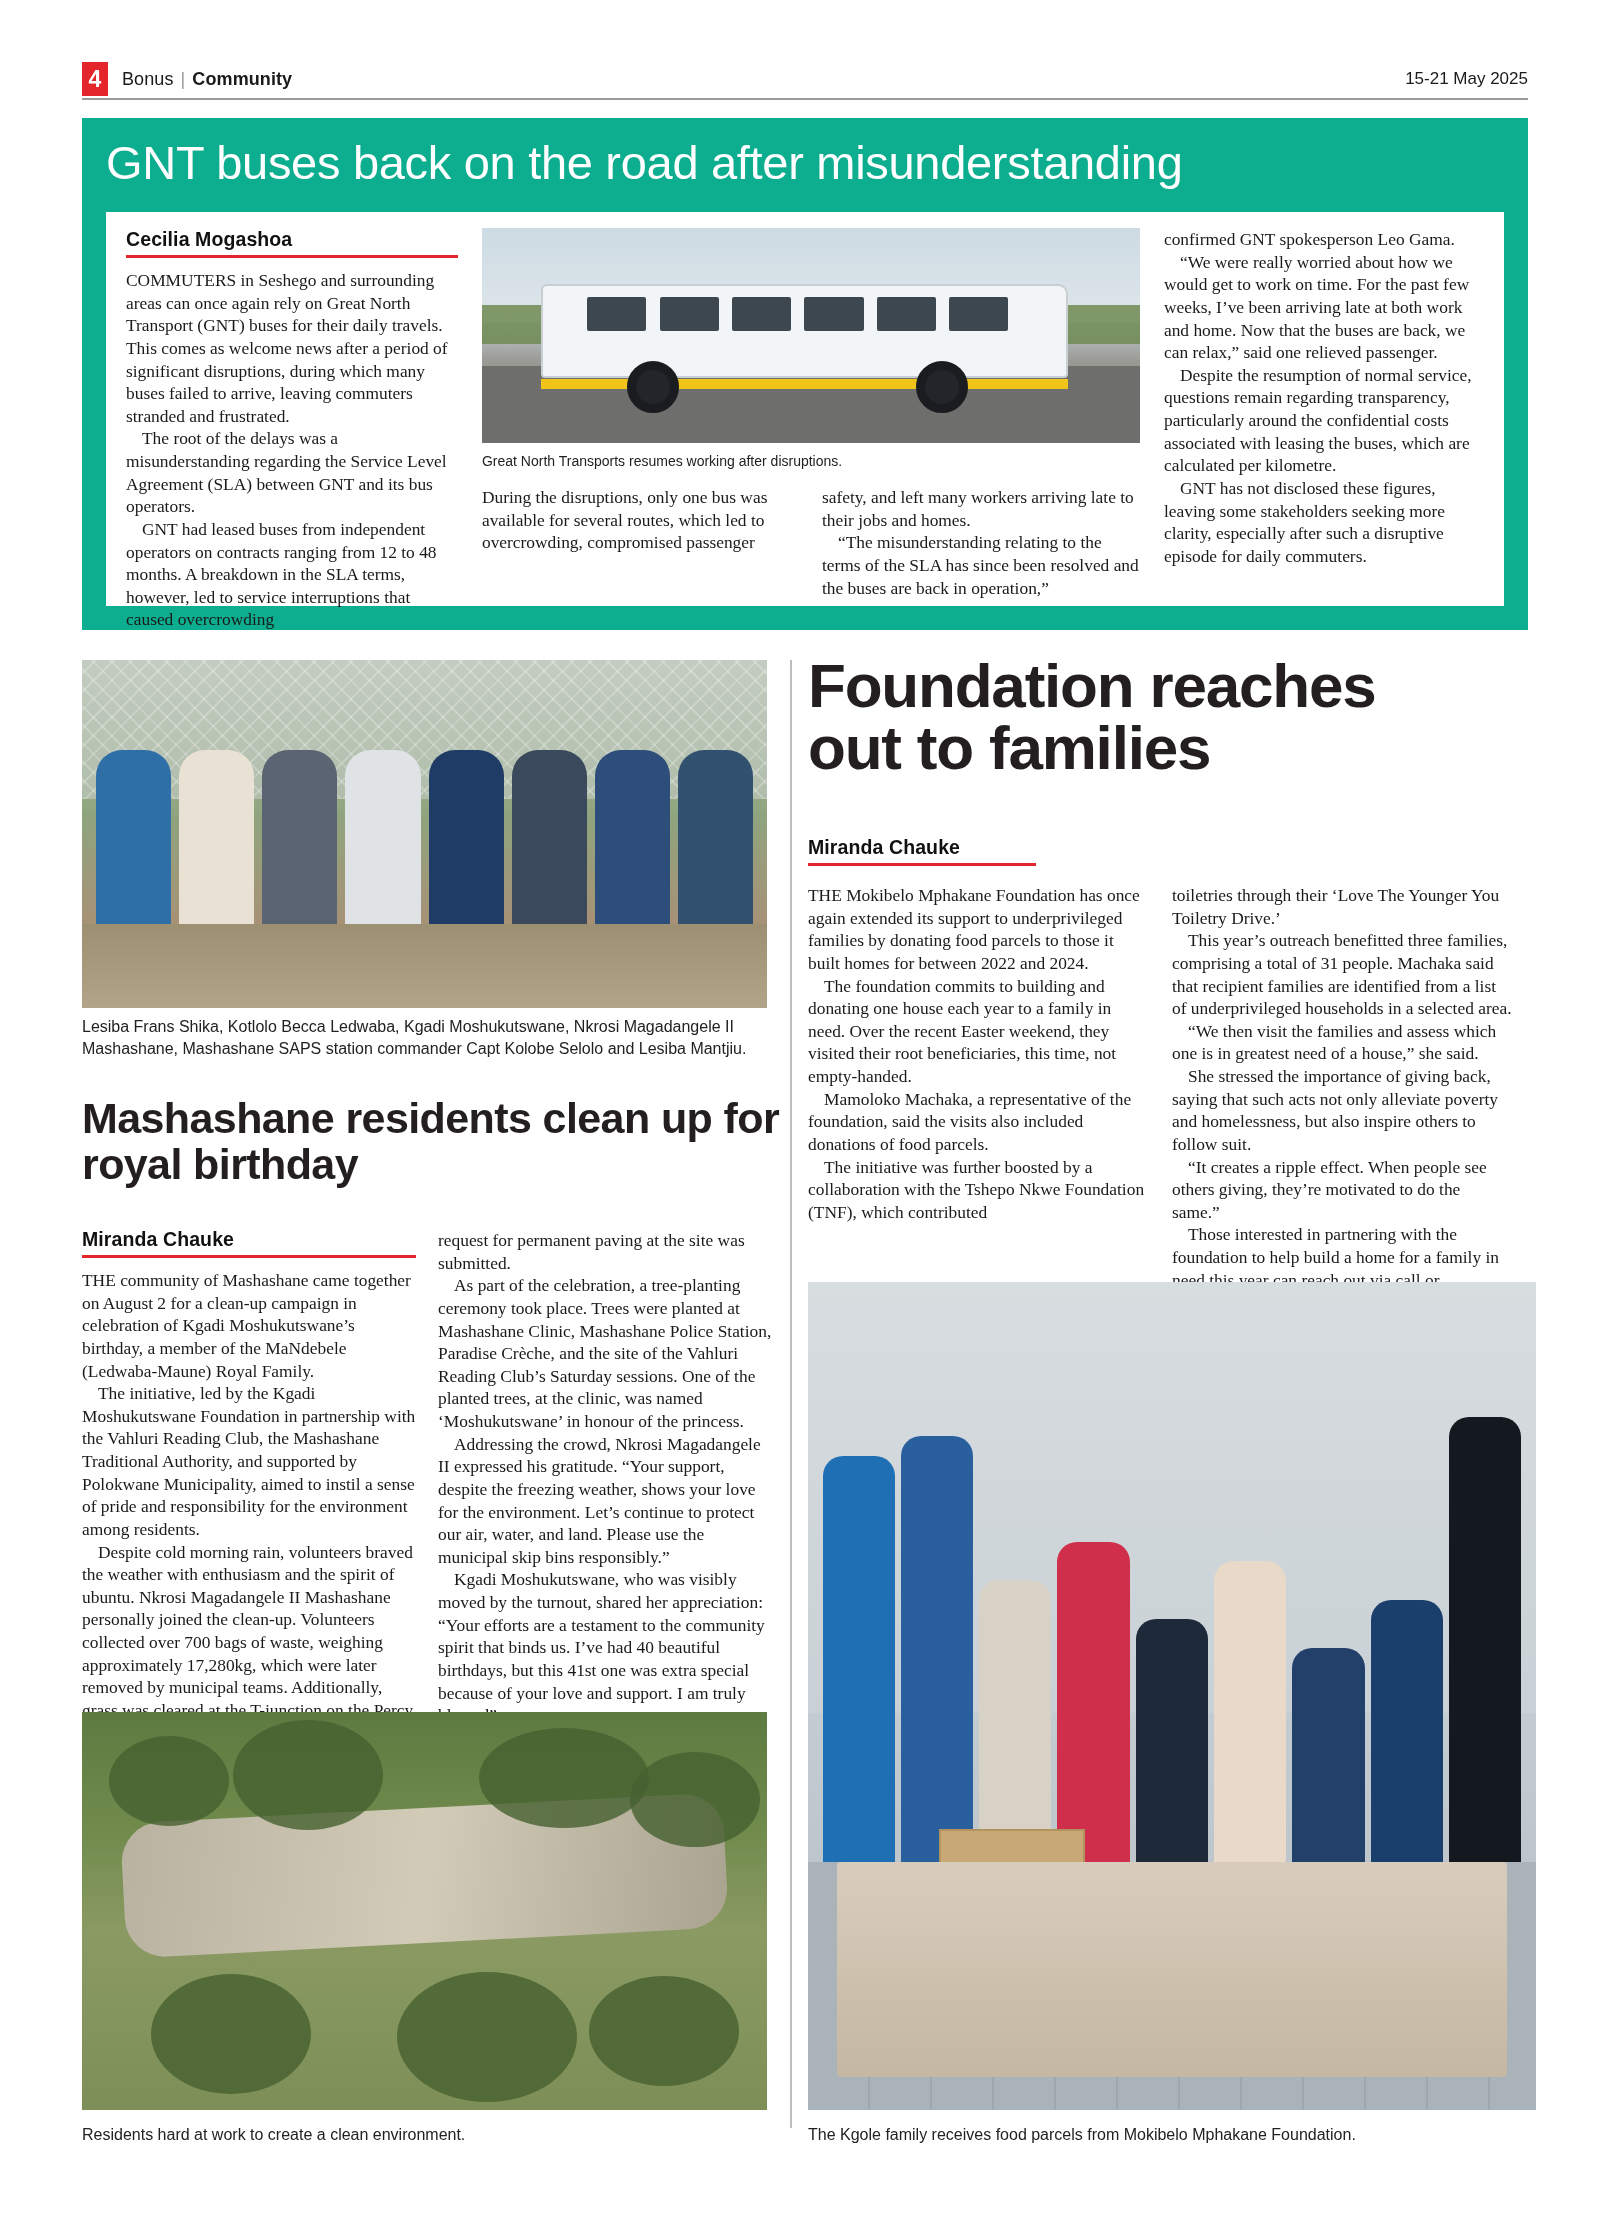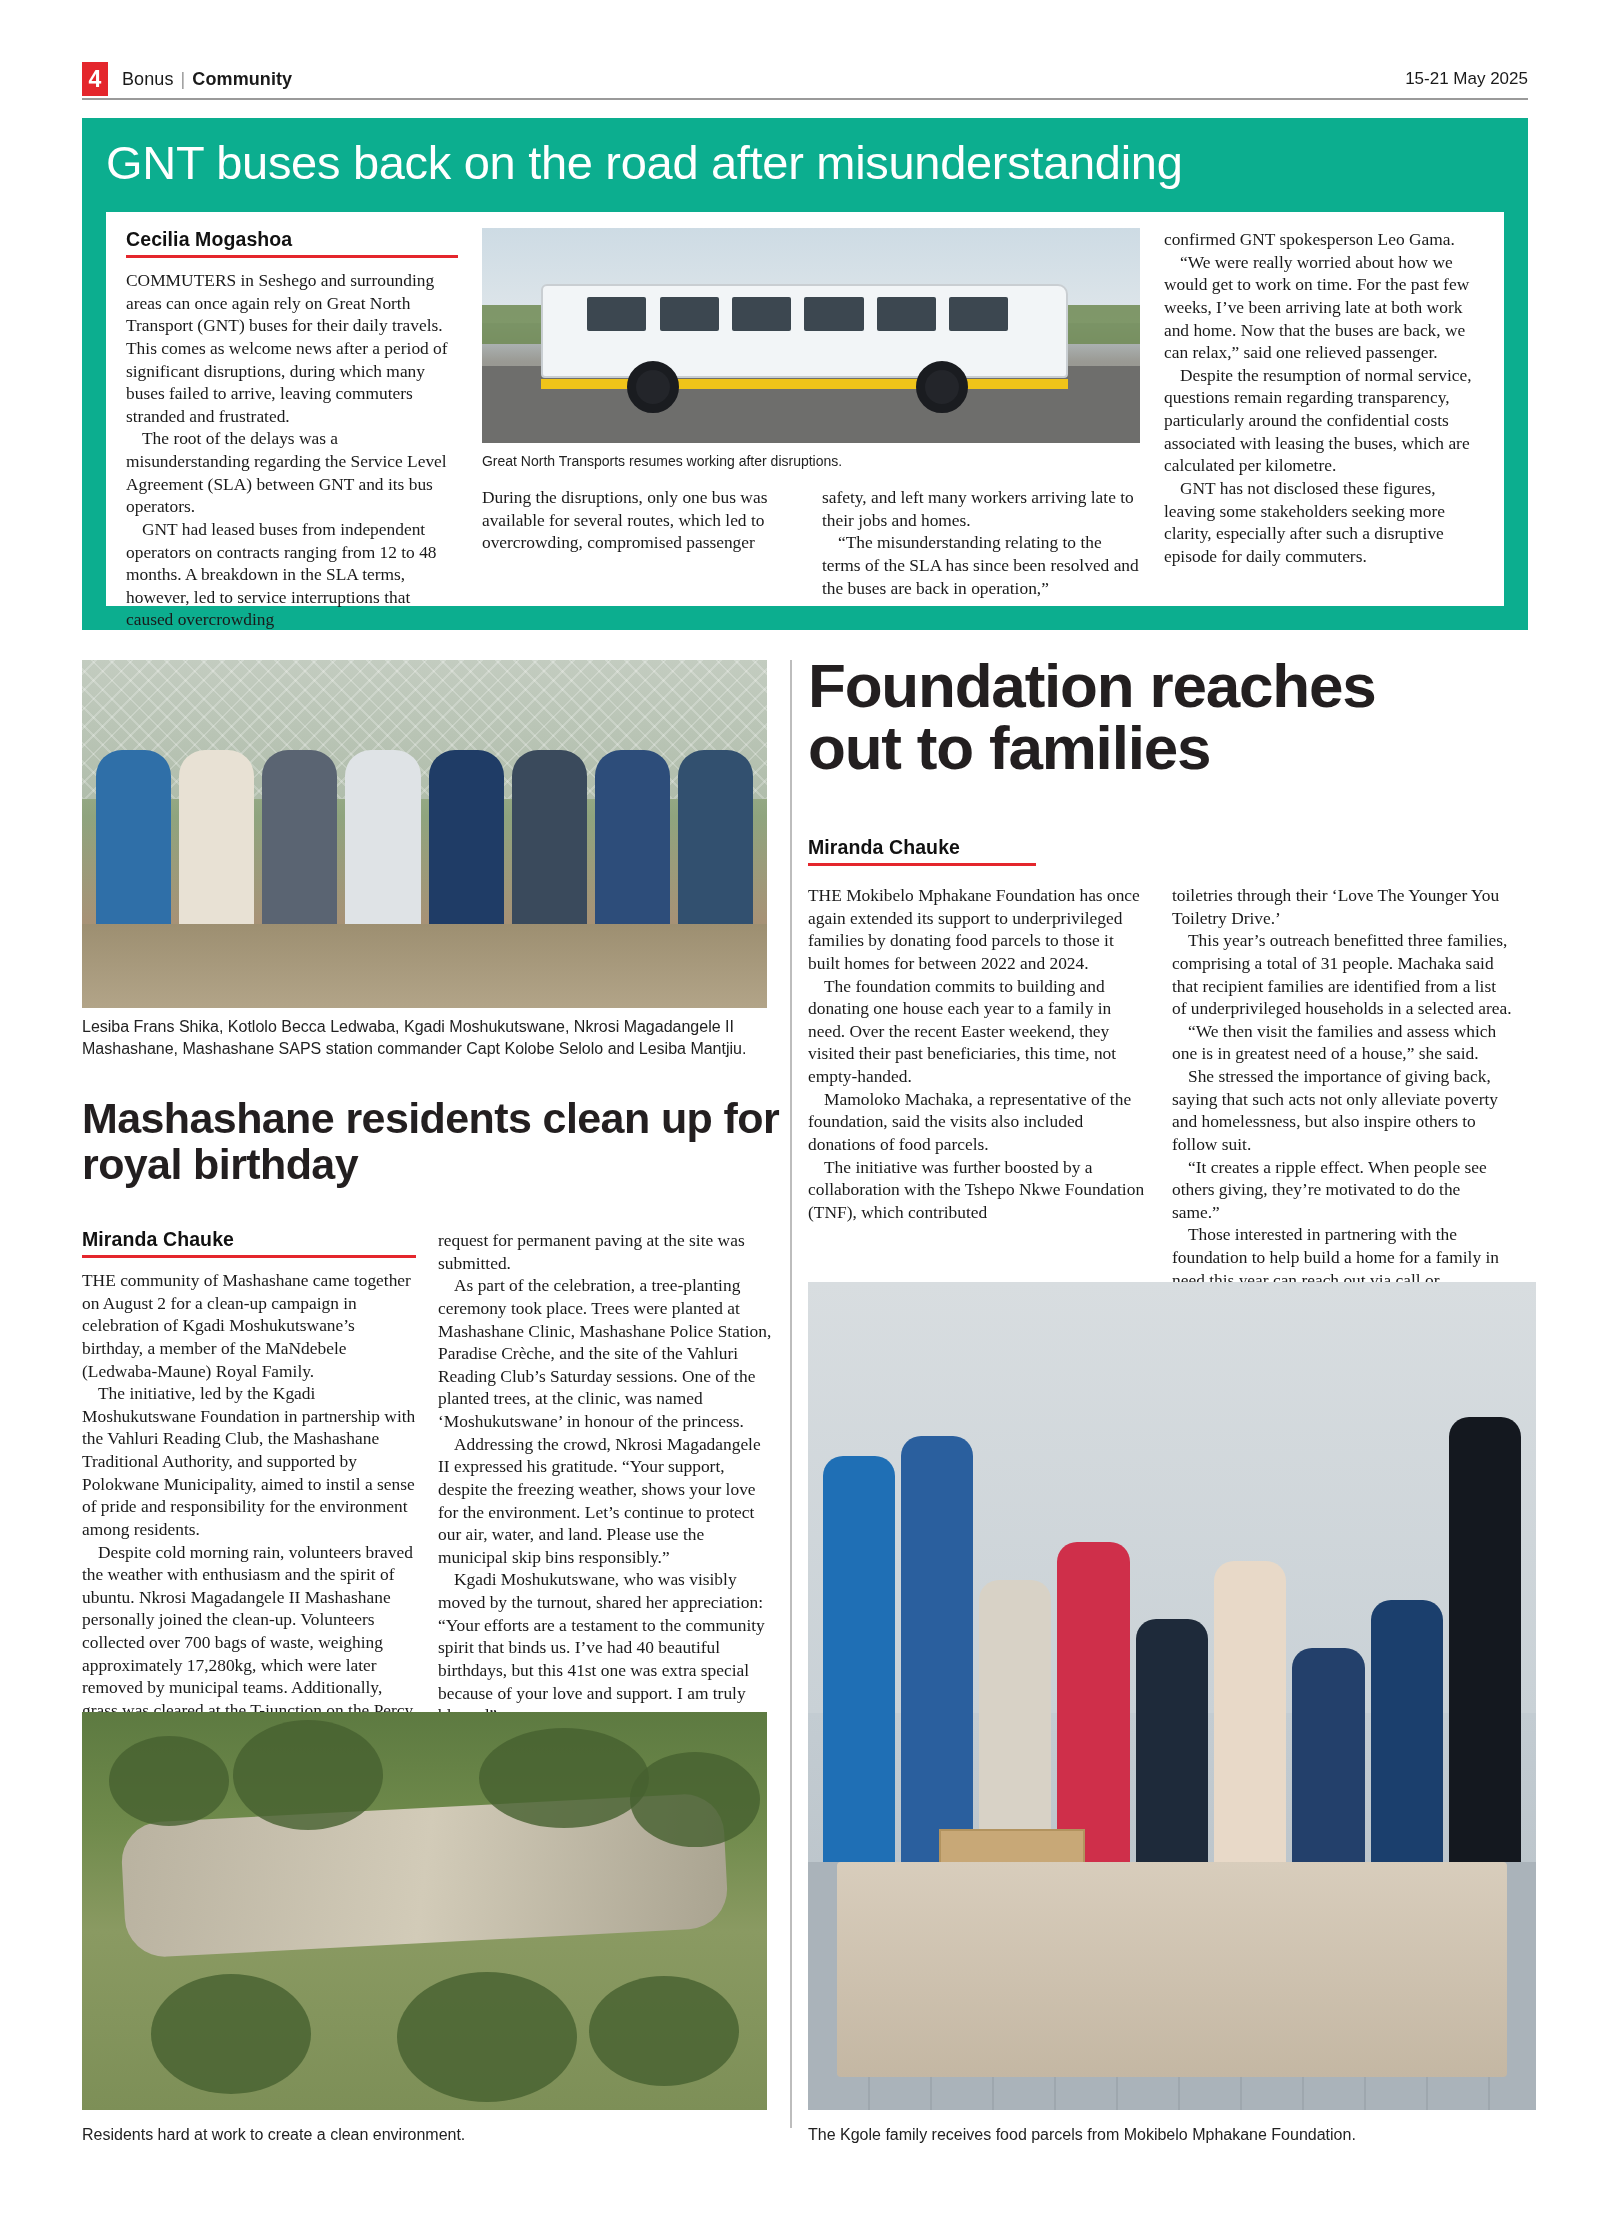--- a/index.html
+++ b/index.html
@@ -324,21 +324,21 @@
 </div>
 
 <div class="story3-byline">
   <div class="byline">Miranda Chauke</div>
   <div class="byline-rule"></div>
 </div>
 
 <div class="story3-body">
   <div class="col bodytext">
     <p>THE Mokibelo Mphakane Foundation has once again extended its support to underprivileged families by donating food parcels to those it built homes for between 2022 and 2024.</p>
-    <p>The foundation commits to building and donating one house each year to a family in need. Over the recent Easter weekend, they visited their past beneficiaries, this time, not empty-handed.</p>
+    <p>The foundation commits to building and donating one house each year to a family in need. Over the recent Easter weekend, they visited their root beneficiaries, this time, not empty-handed.</p>
     <p>Mamoloko Machaka, a representative of the foundation, said the visits also included donations of food parcels.</p>
     <p>The initiative was further boosted by a collaboration with the Tshepo Nkwe Foundation (TNF), which contributed</p>
   </div>
   <div class="col bodytext">
     <p>toiletries through their ‘Love The Younger You Toiletry Drive.’</p>
     <p>This year’s outreach benefitted three families, comprising a total of 31 people. Machaka said that recipient families are identified from a list of underprivileged households in a selected area.</p>
     <p>“We then visit the families and assess which one is in greatest need of a house,” she said.</p>
     <p>She stressed the importance of giving back, saying that such acts not only alleviate poverty and homelessness, but also inspire others to follow suit.</p>
     <p>“It creates a ripple effect. When people see others giving, they’re motivated to do the same.”</p>
     <p>Those interested in partnering with the foundation to help build a home for a family in need this year can reach out via call or WhatsApp at 072 291 0996.</p>

